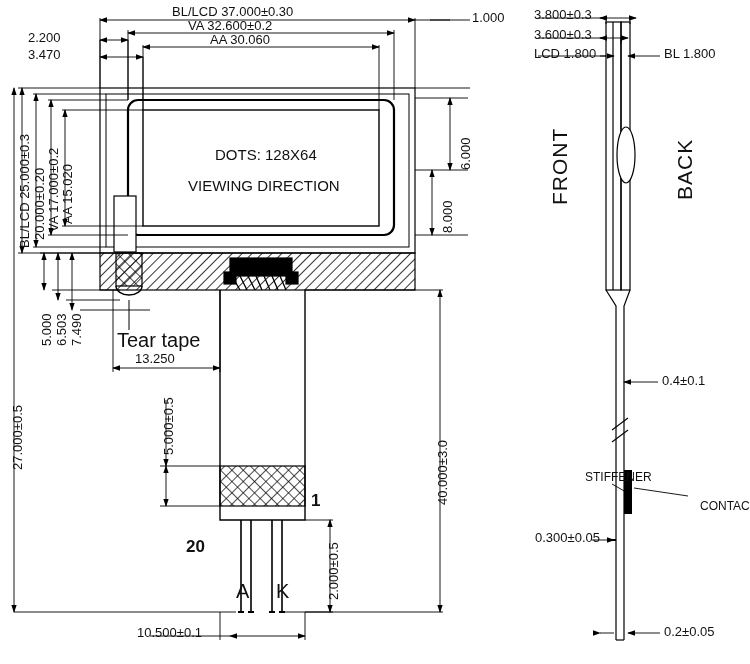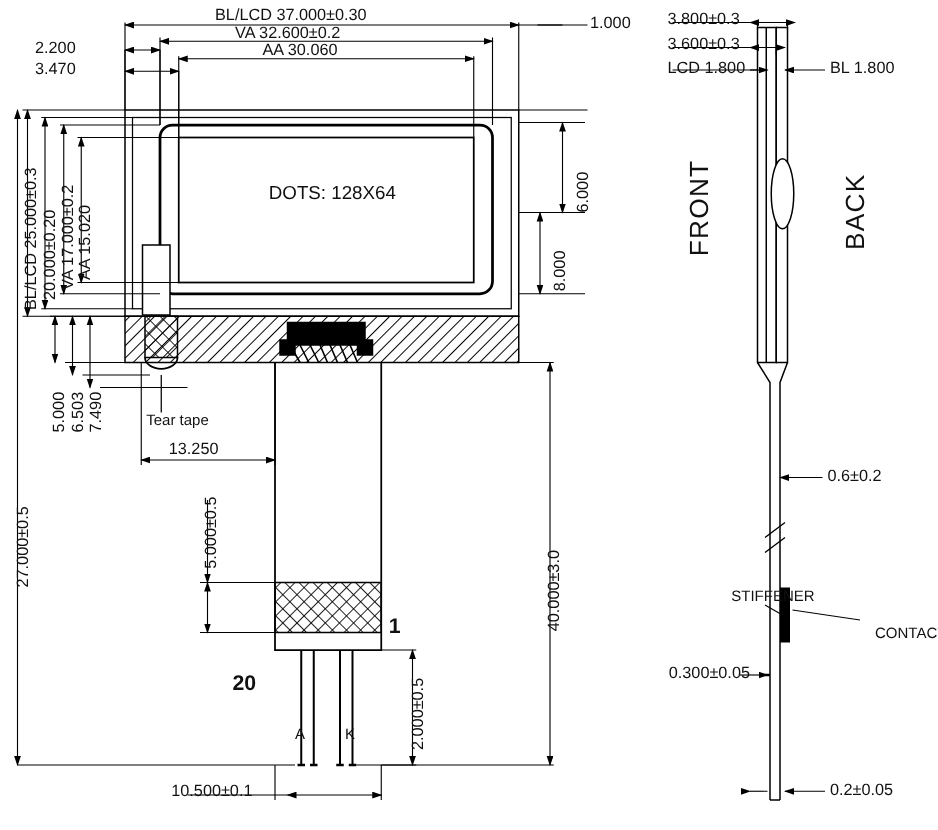--- a/index.html
+++ b/index.html
@@ -3,21 +3,21 @@
 <meta charset="utf-8">
 <style>
   html,body{margin:0;padding:0;background:#ffffff;}
   body{width:750px;height:664px;position:relative;overflow:hidden;
        font-family:"Liberation Sans", sans-serif;color:#000;}
   #stage{position:absolute;left:0;top:0;width:604px;height:664px;}
   svg{position:absolute;left:0;top:0;width:750px;height:664px;}
   .lbl{position:absolute;font-size:13px;line-height:1;white-space:nowrap;color:#111;}
   .lbl.sm{font-size:12px;margin-left:32px;}
   .lbl.big{font-size:17px;font-weight:bold;}
-  .lbl.mid{font-size:12px;}
+  .lbl.mid{font-size:20px;}
   .rot90{transform-origin:0 0;transform:rotate(-90deg);}
 </style>
 </head>
 <body>
 
 <div id="stage">
 
 <svg viewBox="0 0 750 664" xmlns="http://www.w3.org/2000/svg">
   <defs>
     <marker id="ar" markerWidth="9" markerHeight="9" refX="8" refY="3" orient="auto" markerUnits="strokeWidth">
@@ -188,26 +188,27 @@
 <div class="lbl rot90" style="left:327px;top:600px;">2.000±0.5</div>
 <div class="lbl" style="left:137px;top:626px;">10.500±0.1</div>
 
 <div class="lbl mid" style="left:117px;top:330px;">Tear tape</div>
 <div class="lbl big" style="left:186px;top:518px;margin-top:20px;">20</div>
 <div class="lbl big" style="left:311px;top:492px;">1</div>
 <div class="lbl mid" style="left:236px;top:581px;">A</div>
 <div class="lbl mid" style="left:276px;top:581px;">K</div>
 
 <div class="lbl mid" style="left:215px;top:131px;font-size:15px;margin-top:16px;">DOTS: 128X64</div>
+<div class="lbl mid" style="left:188px;top:178px;font-size:15px;">VIEWING  DIRECTION</div>
 
 <div class="lbl" style="left:534px;top:8px;">3.800±0.3</div>
 <div class="lbl" style="left:534px;top:28px;">3.600±0.3</div>
 <div class="lbl" style="left:534px;top:47px;">LCD 1.800</div>
 <div class="lbl" style="left:664px;top:47px;">BL  1.800</div>
-<div class="lbl" style="left:662px;top:374px;">0.6±0.2</div>
+<div class="lbl" style="left:662px;top:374px;">0.4±0.1</div>
 <div class="lbl" style="left:506px;top:531px;margin-left:29px;">0.300±0.05</div>
 <div class="lbl" style="left:664px;top:625px;">0.2±0.05</div>
 
 <div class="lbl rot90" style="left:549px;top:205px;font-size:21px;letter-spacing:1px;">FRONT</div>
 <div class="lbl rot90" style="left:674px;top:200px;font-size:21px;letter-spacing:1px;">BACK</div>
 <div class="lbl sm" style="left:553px;top:471px;">STIFFENER</div>
 <div class="lbl sm" style="left:668px;top:500px;">CONTACT</div>
 
 </div>
 

